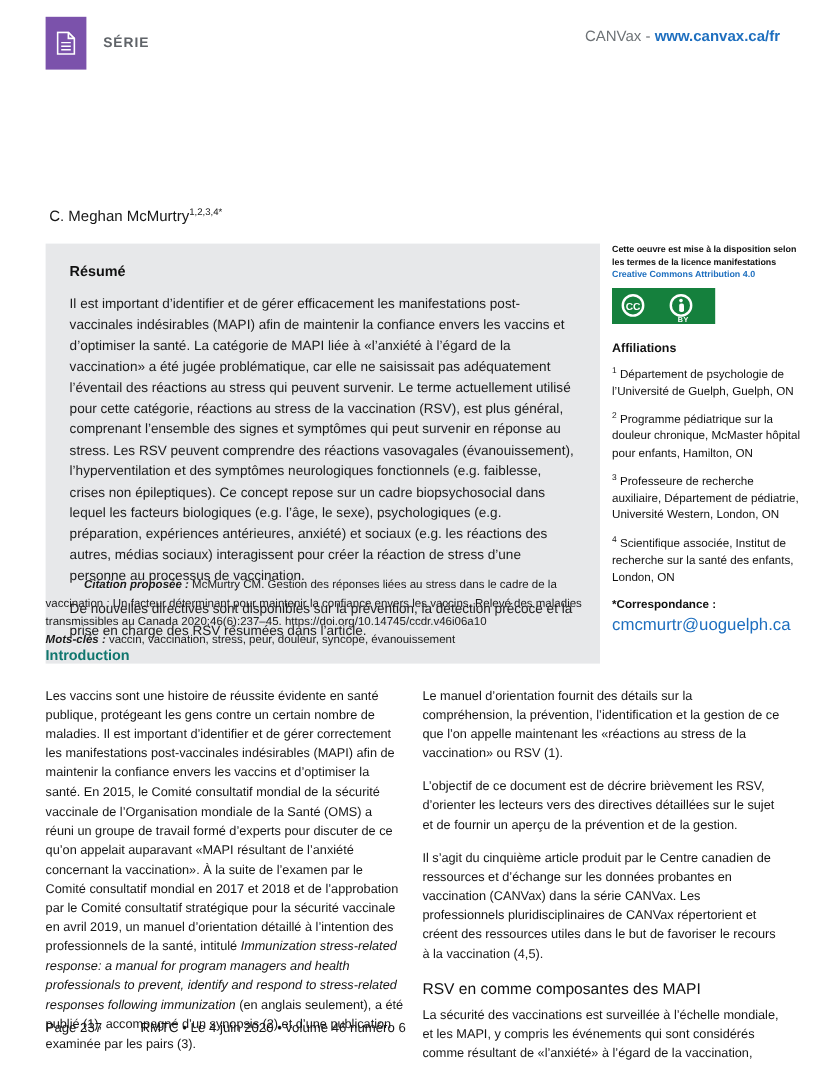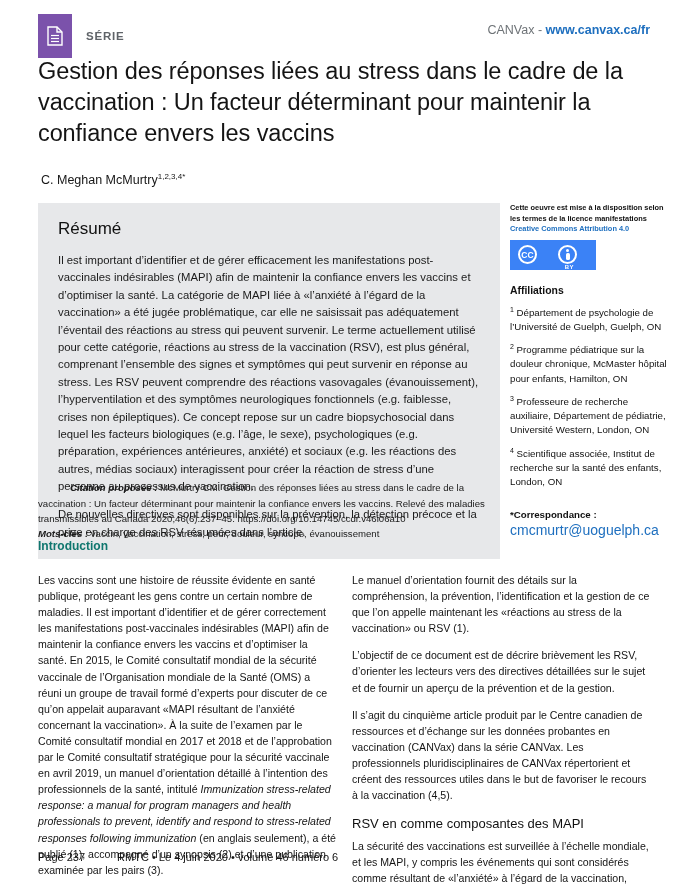--- a/index.html
+++ b/index.html
@@ -93,22 +93,22 @@
     position: absolute;
     left: 38px;
     top: 203px;
     width: 462px;
     background: #e7e8ea;
     box-sizing: border-box;
     padding: 16px 20px 18px 20px;
   }
   .abstract h2 {
     margin: 0 0 13px 0;
-    font-size: 17px;
-    font-weight: 400;
+    font-size: 12px;
+    font-weight: 700;
     color: #111;
   }
   .abstract p {
     margin: 0 0 11px 0;
     font-size: 11.3px;
     line-height: 1.54;
     color: #1a1a1a;
     text-align: left;
   }
   .abstract p:last-child { margin-bottom: 0; }
@@ -149,21 +149,21 @@
     font-weight: 600;
   }
   .license-link {
     color: #1e6fbf;
     font-weight: 700;
   }
   .cc-badge {
     margin-top: 5px;
     width: 86px;
     height: 30px;
-    background: #3b82f6;
+    background: #15803d;
     display: flex;
     align-items: center;
     position: relative;
   }
   .cc-circle {
     width: 19px;
     height: 19px;
     border-radius: 50%;
     border: 2px solid #fff;
     display: flex;
@@ -216,21 +216,21 @@
   }
   .affil {
     font-size: 9.7px;
     line-height: 1.46;
     color: #111;
     margin-bottom: 8px;
   }
   .affil sup { font-size: 7px; vertical-align: super; }
 
   .corr-title {
-    margin-top: 20px;
+    margin-top: 10px;
     font-size: 9.7px;
     font-weight: 700;
     color: #111;
   }
   .corr-email {
     font-size: 14px;
     color: #1e6fbf;
     line-height: 1.5;
   }
 
@@ -295,21 +295,20 @@
         </span>
       </div>
       <span class="series-label">SÉRIE</span>
     </div>
 
     <div class="canvax-block">
       <span class="canvax-name">CANVax</span><span class="canvax-sep"> - </span><span class="canvax-url">www.canvax.ca/fr</span>
     </div>
   </div>
 
-  <h1 class="title">Gestion des réponses liées au stress dans le cadre de la vaccination : Un facteur déterminant pour maintenir la confiance envers les vaccins</h1>
 
   <div class="authors">
     <span>C. Meghan McMurtry</span><sup>1,2,3,4*</sup>
   </div>
 
   <section class="abstract">
     <h2>Résumé</h2>
     <p>Il est important d’identifier et de gérer efficacement les manifestations post-vaccinales indésirables (MAPI) afin de maintenir la confiance envers les vaccins et d’optimiser la santé. La catégorie de MAPI liée à «l’anxiété à l’égard de la vaccination» a été jugée problématique, car elle ne saisissait pas adéquatement l’éventail des réactions au stress qui peuvent survenir. Le terme actuellement utilisé pour cette catégorie, réactions au stress de la vaccination (RSV), est plus général, comprenant l’ensemble des signes et symptômes qui peut survenir en réponse au stress. Les RSV peuvent comprendre des réactions vasovagales (évanouissement), l’hyperventilation et des symptômes neurologiques fonctionnels (e.g. faiblesse, crises non épileptiques). Ce concept repose sur un cadre biopsychosocial dans lequel les facteurs biologiques (e.g. l’âge, le sexe), psychologiques (e.g. préparation, expériences antérieures, anxiété) et sociaux (e.g. les réactions des autres, médias sociaux) interagissent pour créer la réaction de stress d’une personne au processus de vaccination.</p>
     <p>De nouvelles directives sont disponibles sur la prévention, la détection précoce et la prise en charge des RSV résumées dans l’article.</p>
   </section>

